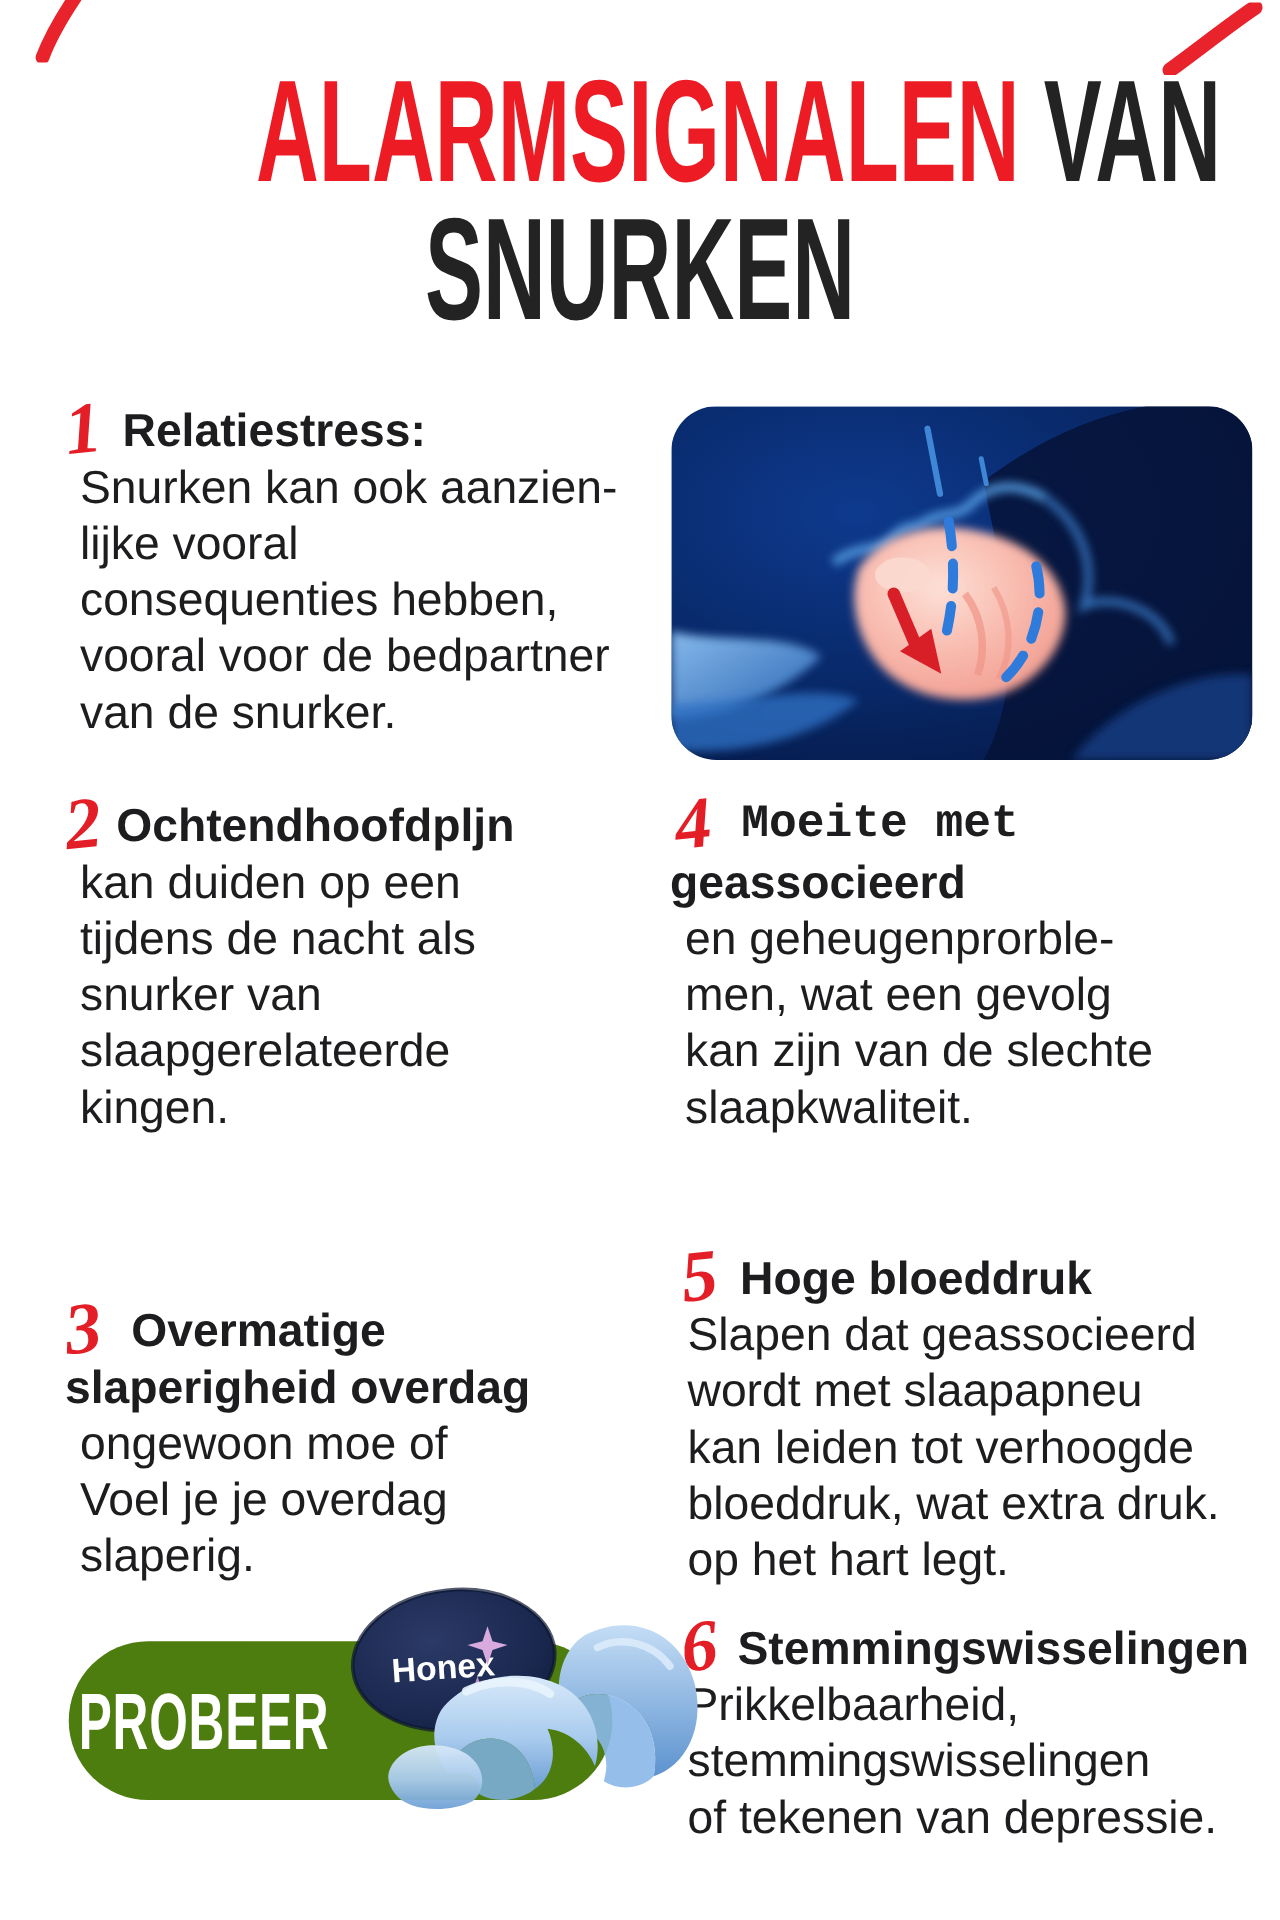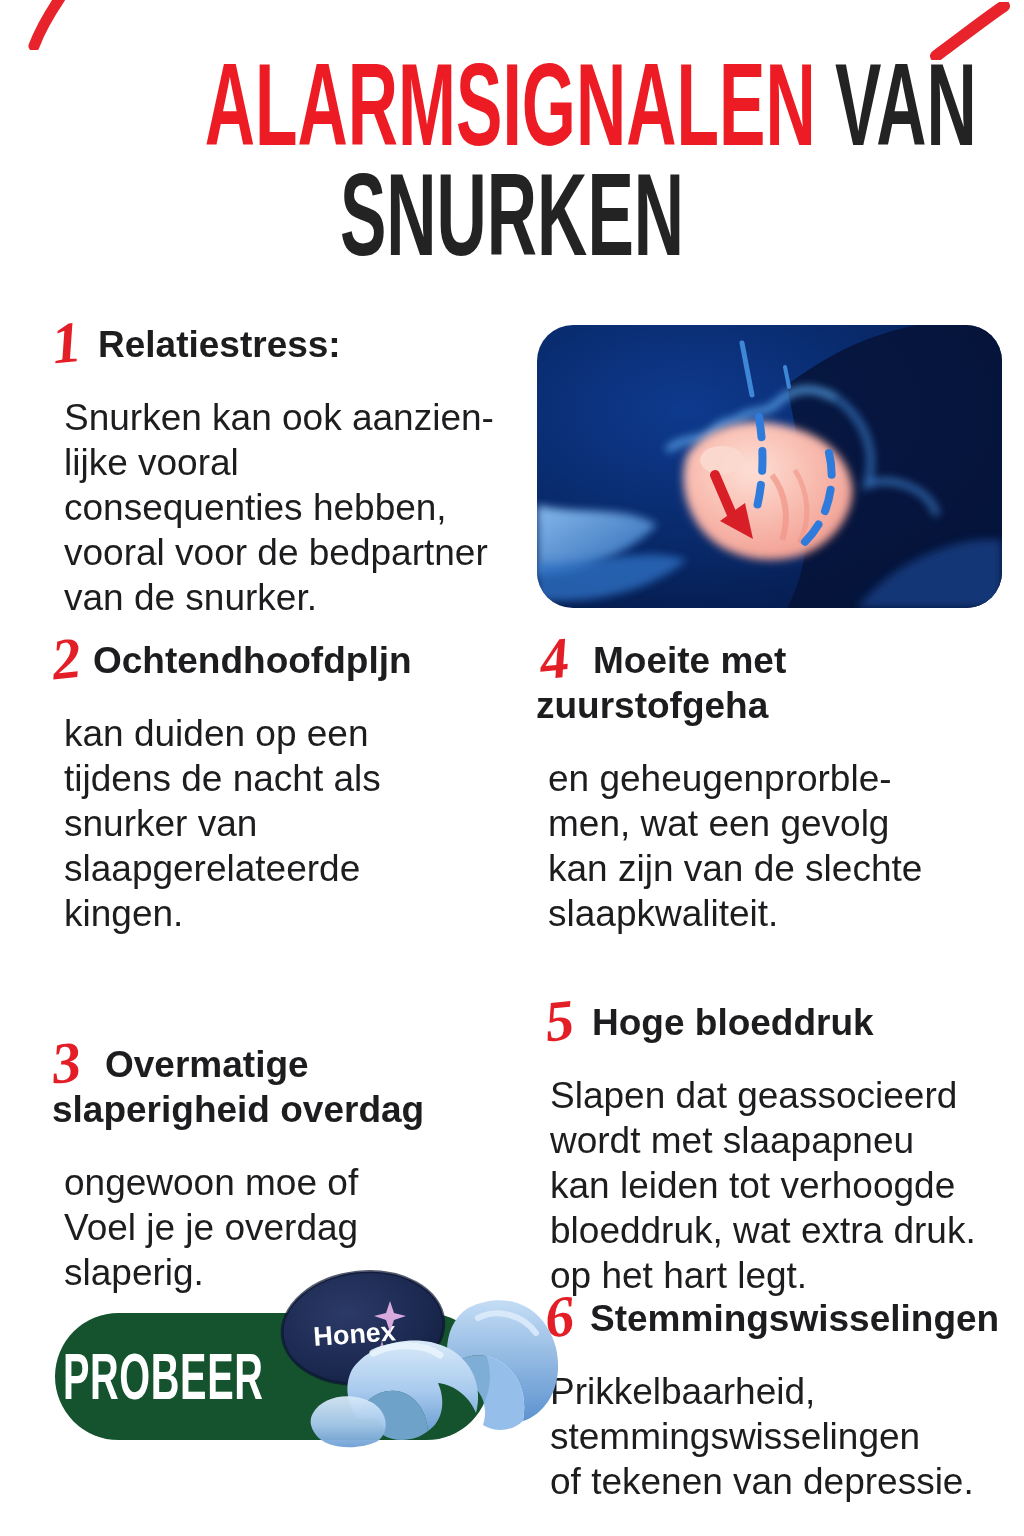--- a/index.html
+++ b/index.html
@@ -22,48 +22,48 @@
 
   
   .section{position:absolute;color:#1d1d1f;}
   .num{position:absolute;left:0;top:-8px;color:#e41e26;
        font-family:"Liberation Serif","DejaVu Serif",serif;
        font-style:italic;font-weight:bold;font-size:58px;line-height:58px;
        transform:rotate(-6deg);}
   .hl .bline{font-weight:bold;}
   .bline{font-size:37px;line-height:45px;white-space:nowrap;}
   .hl1 .bline:first-child{margin-left:46px;}
-  .body-lines{margin-left:12px;margin-top:28px;}
+  .body-lines{margin-left:12px;}
 
   .s1{left:52px;top:322px;width:500px;}
   .s2{left:52px;top:638px;width:490px;}
   .s2 .hl1 .bline:first-child{margin-left:41px;}
   .s3{left:52px;top:1042px;width:490px;}
   .s3 .hl1 .bline:first-child{margin-left:53px;}
   .s4{left:536px;top:638px;width:488px;}
   .s4 .num{left:4px;}
-  .s4 .hl1 .bline:first-child{margin-left:57px;}
+  .s4 .hl1 .bline:first-child{margin-left:57px;font-family:Liberation Mono, monospace;}
   .s4 .body-lines{margin-left:12px;}
   .s5{left:536px;top:1000px;width:500px;}
   .s5 .num{left:9px;}
   .s5 .hl1 .bline:first-child{margin-left:56px;}
   .s5 .body-lines{margin-left:14px;}
   .s6{left:536px;top:1296px;width:500px;}
   .s6 .num{left:9px;}
   .s6 .hl1 .bline:first-child{margin-left:54px;}
   .s6 .body-lines{margin-left:14px;}
 
   
   .throat{position:absolute;left:537px;top:325px;width:465px;height:283px;
           border-radius:36px;overflow:hidden;}
   .throat svg{display:block;}
 
   
   .cta-pill{position:absolute;left:55px;top:1313px;width:435px;height:127px;
-            border-radius:64px;background:#14532d;border:none;cursor:pointer;
+            border-radius:64px;background:#4d7c0f;border:none;cursor:pointer;
             display:flex;align-items:center;justify-content:flex-start;padding:0;}
   .cta-label{display:block;margin-left:8px;color:#ffffff;font-weight:bold;
              font-size:64px;letter-spacing:1px;transform:scaleX(0.62);
              transform-origin:0 50%;white-space:nowrap;
              font-family:"Liberation Sans","DejaVu Sans",sans-serif;}
   .product{position:absolute;left:278px;top:1263px;width:292px;height:190px;}
   .product svg{display:block;}
 </style>
 </head>
 <body>
@@ -173,21 +173,21 @@
         <div class="bline">ongewoon moe of</div>
         <div class="bline">Voel je je overdag</div>
         <div class="bline">slaperig.</div>
       </div>
   </div>
 
   <div class="section s4">
     <span class="num">4</span>
     <div class="hl hl1">
         <div class="bline">Moeite met</div>
-        <div class="bline">zuurstofgeha</div>
+        <div class="bline">geassocieerd</div>
       </div>
     <div class="body-lines">
         <div class="bline">en geheugenprorble-</div>
         <div class="bline">men, wat een gevolg</div>
         <div class="bline">kan zijn van de slechte</div>
         <div class="bline">slaapkwaliteit.</div>
       </div>
   </div>
 
   <div class="section s5">

